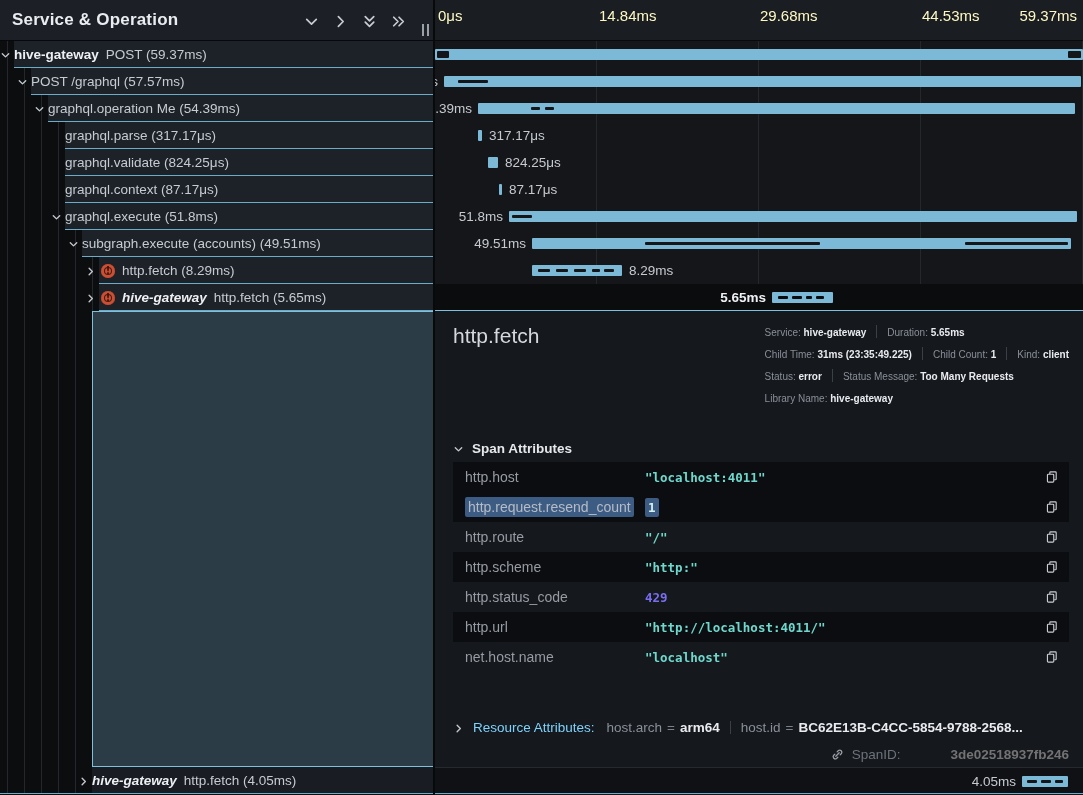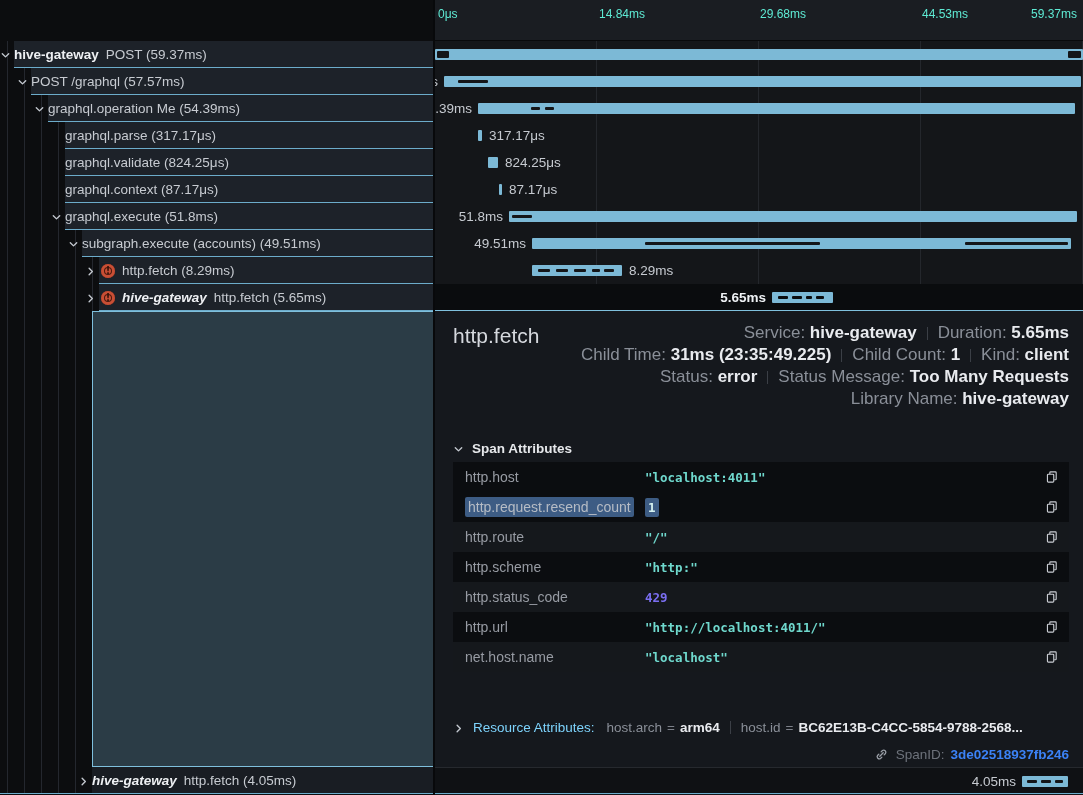--- a/index.html
+++ b/index.html
@@ -40,36 +40,36 @@
   #tree-bottom-row { position:absolute; left:0; top:767px; width:433px; height:27px; background:#191d23; border-bottom:1px solid #6caccb; }
   #tree-bottom-row .gutter { width:92px; }
 
   
   #panel-divider { position:absolute; left:433px; top:0; width:2px; height:795px; background:#08090b; }
 
   
   #right-panel { position:absolute; left:435px; top:0; width:648px; height:795px; background:#141619; overflow:hidden; }
   .gridbg { background-image:repeating-linear-gradient(to right, transparent 0 161px, #24272c 161px 162px); }
   #tl-header { position:absolute; left:0; top:0; width:648px; height:41px; background:#1a1d22; border-bottom:1px solid #08090b; }
-  .tick { position:absolute; top:7px; font-size:12px; color:#5eead4; }
+  .tick { position:absolute; top:7px; font-size:15px; color:#fef9c3; }
   #tl-rows { position:absolute; left:0; top:41px; width:648px; height:270px; }
   .brow { position:relative; width:648px; height:27px; }
   .brow.sel { background:#0a0c0e; }
   .bar { position:absolute; top:8px; height:11px; background:#7cb9d6; border-radius:1px; }
   .seg { position:absolute; top:4px; height:3px; background:#141619; border-radius:1px; }
   .seg.thick { top:2px; height:7px; }
   .brow.sel .seg { background:#0a0c0e; }
   .blabel { position:absolute; top:0; line-height:27px; font-size:13.5px; color:#c6cad0; white-space:nowrap; }
   .blabel.bold { color:#eef1f4; font-weight:bold; }
   #sel-underline { position:absolute; left:0; top:310px; width:648px; height:1px; background:#7fc0dd; }
 
   
   #detail { position:absolute; left:0; top:311px; width:648px; height:456px; background:#15181d; }
   #detail-title { position:absolute; left:18px; top:13px; font-size:21px; color:#d5d8dd; }
-  #meta { position:absolute; top:11px; right:14px; text-align:right; font-size:17px; line-height:22px; }
+  #meta { position:absolute; top:11px; right:14px; font-size:10px; line-height:22px; }
   .meta-label { color:#8a8f98; }
   .meta-value { color:#e9ebef; font-weight:bold; }
   .vdiv { display:inline-block; width:1px; height:13px; background:#3b3f46; margin:0 10px; vertical-align:-2px; }
   #attr-section-header { position:absolute; left:18px; top:130px; display:flex; align-items:center; font-size:13.5px; font-weight:bold; color:#e6e8eb; }
   #attr-section-header .schev { width:11px; height:11px; color:#c3c8cf; margin-right:8px; }
   #attr-table { position:absolute; left:18px; top:151px; width:616px; }
   .attr-row { display:grid; grid-template-columns:192px 1fr 30px; align-items:center; height:30px; }
   .attr-row.dark { background:#0b0d10; }
   .attr-row.light { background:#15181c; }
   .attr-key { padding-left:12px; font-size:14px; color:#979ba3; white-space:nowrap; }
@@ -79,32 +79,59 @@
   .hl-key { background:#3d5c84; color:#b6bcc5; padding:2px 3px; border-radius:2px; }
   .hl-val { background:#3d5c84; color:#d6f2f0; padding:2px 3px; border-radius:2px; }
   .copy-btn { width:26px; height:22px; display:flex; align-items:center; justify-content:center; color:#c9ccd2; cursor:pointer; }
   #resource-row { position:absolute; left:18px; top:402px; right:14px; height:28px; display:flex; align-items:center; font-size:13.5px; white-space:nowrap; overflow:hidden; }
   #resource-row .schev { width:11px; height:11px; color:#c3c8cf; margin-right:9px; flex:0 0 auto; }
   #resource-header { font-weight:normal; color:#7dd3fc; margin-right:12px; }
   .res-key { color:#8a8f98; } .res-eq { color:#7c8089; margin:0 5px; } .res-val { color:#e9ebef; font-weight:bold; }
   #spanid-row { position:absolute; right:14px; top:430px; height:26px; display:flex; align-items:center; font-size:13.5px; }
   #spanid-row .link-icon { width:15px; height:15px; color:#9ba0a8; margin-right:7px; }
   #spanid-label { color:#6d727b; margin-right:6px; }
-  #spanid-value { color:#3b82f6; font-weight:bold; }
+  #spanid-value { color:#737373; font-weight:bold;margin-left:44px; }
 
   
   #tl-bottom-row { position:absolute; left:0; top:767px; width:648px; height:27px; background:#0f1114;
     border-top:1px solid #26292e; border-bottom:1px solid #6caccb; }
 </style>
 </head>
 <body>
 
 <div id="app">
 
   <div id="left-panel">
+    <div id="left-header">
+      <div id="left-title">Service &amp; Operation</div>
+      <span class="hdr-icon" style="left:303px">
+        <svg viewBox="0 0 16 16" width="17" height="17">
+            <path d="M3.5 6 L8 10.5 L12.5 6" fill="none" stroke="currentColor" stroke-width="1.6" stroke-linecap="round" stroke-linejoin="round"></path>
+          </svg>
+      </span>
+      <span class="hdr-icon" style="left:332px">
+        <svg viewBox="0 0 16 16" width="17" height="17">
+            <path d="M6 3.5 L10.5 8 L6 12.5" fill="none" stroke="currentColor" stroke-width="1.6" stroke-linecap="round" stroke-linejoin="round"></path>
+          </svg>
+      </span>
+      <span class="hdr-icon" style="left:361px">
+        <svg viewBox="0 0 16 16" width="17" height="17">
+            <path d="M4 3.5 L8 7.5 L12 3.5 M4 8.5 L8 12.5 L12 8.5" fill="none" stroke="currentColor" stroke-width="1.6" stroke-linecap="round" stroke-linejoin="round"></path>
+          </svg>
+      </span>
+      <span class="hdr-icon" style="left:390px">
+        <svg viewBox="0 0 16 16" width="17" height="17">
+            <path d="M3.5 4 L7.5 8 L3.5 12 M8.5 4 L12.5 8 L8.5 12" fill="none" stroke="currentColor" stroke-width="1.6" stroke-linecap="round" stroke-linejoin="round"></path>
+          </svg>
+      </span>
+      <span id="resize-handle">
+          <i></i>
+          <i></i>
+        </span>
+    </div>
     <div id="tree-rows">
         <div class="trow">
           <div class="gutter" style="width: 14px;"></div>
           <div class="tcontent" style="left: 14px;">
             <span class="tchev"><svg viewBox="0 0 12 12" width="11" height="11">
                 <path d="M2.5 4 L6 7.5 L9.5 4" fill="none" stroke="currentColor" stroke-width="1.5" stroke-linecap="round" stroke-linejoin="round"></path>
               </svg></span>
             <span class="tservice">hive-gateway</span>
             <span class="tlabel">POST (59.37ms)</span>
           </div>

